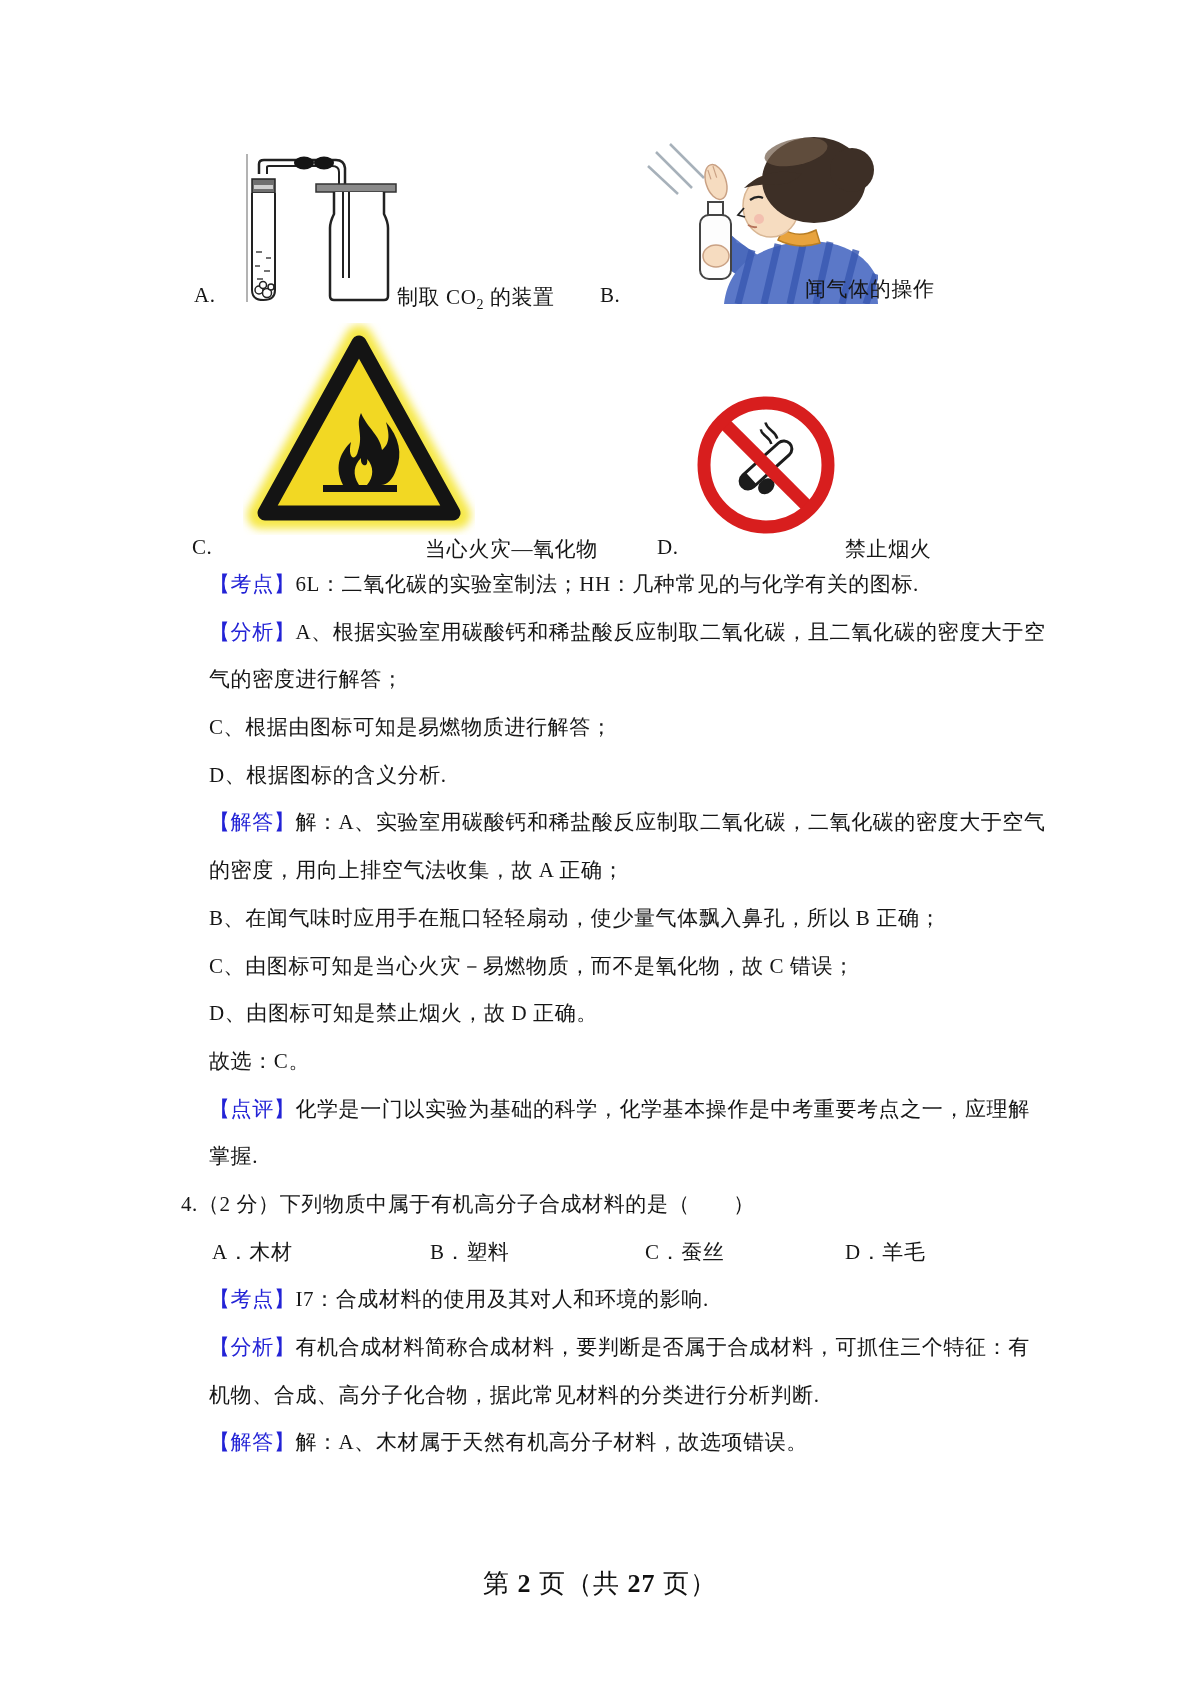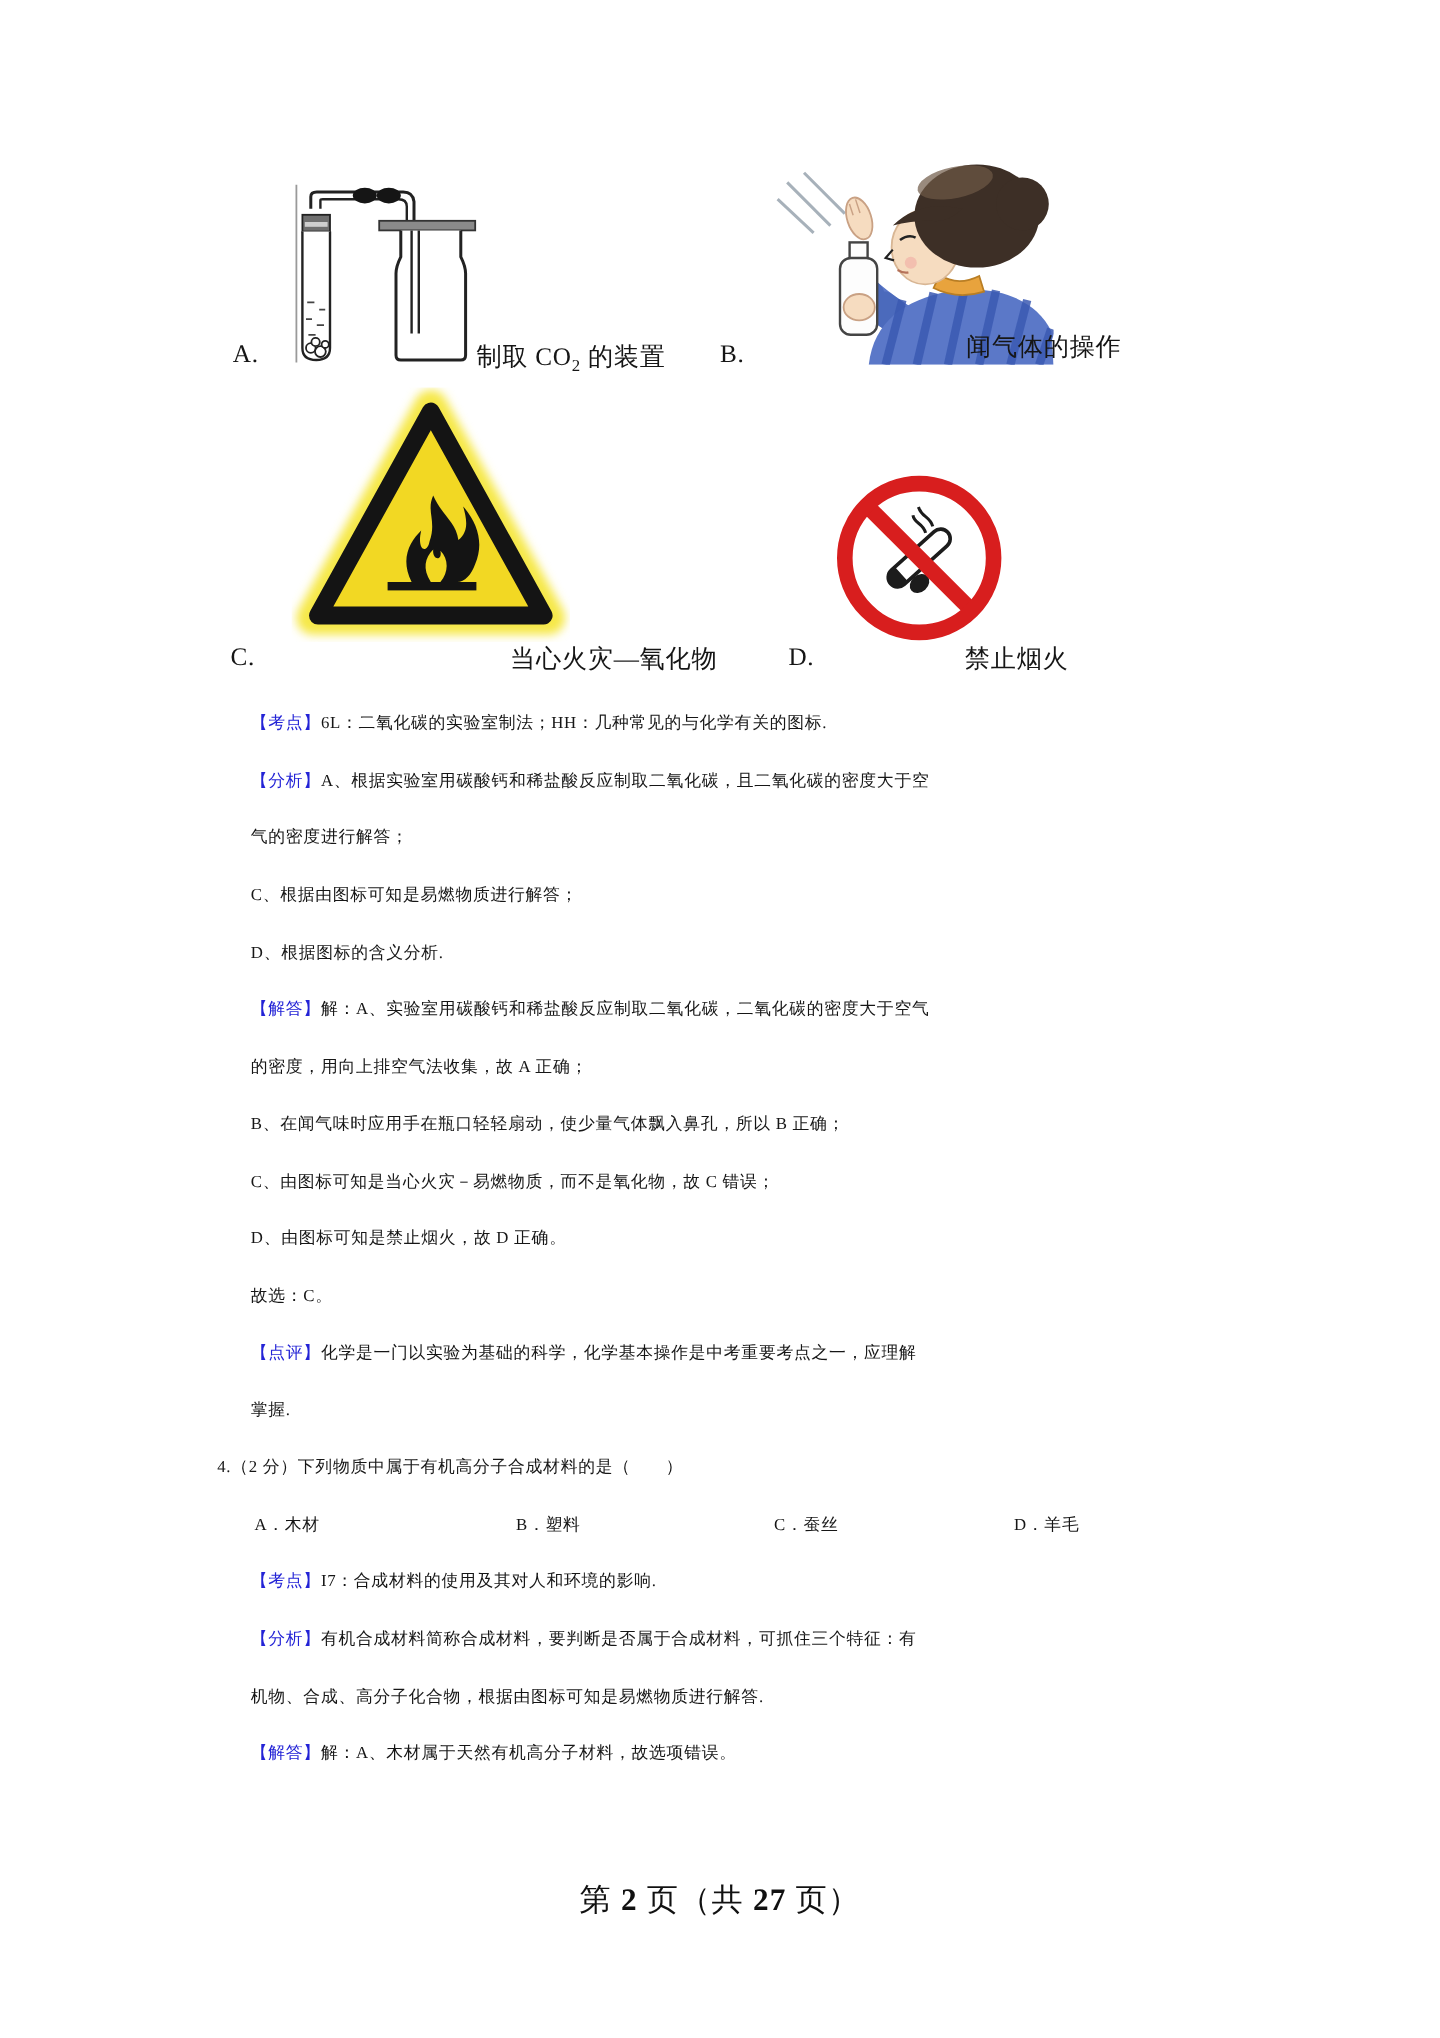--- a/index.html
+++ b/index.html
@@ -2,21 +2,21 @@
 <html><head>
 <meta charset="utf-8">
 <style>
   html,body{margin:0;padding:0;background:#ffffff;}
   body{width:1200px;height:1698px;position:relative;overflow:hidden;
        font-family:"Liberation Serif","DejaVu Serif",serif;color:#161616;}
   .abs{position:absolute;}
   .cap{position:absolute;font-size:21px;letter-spacing:0.6px;white-space:nowrap;color:#161616;}
   sub.co2{font-size:14px;}
   
-  #body-lines{position:absolute;left:209px;top:580px;width:830px;font-size:14px;letter-spacing:0.6px;}
+  #body-lines{position:absolute;left:209px;top:561px;width:830px;font-size:21px;letter-spacing:0.6px;}
   .bline{height:47.7px;line-height:47.7px;white-space:nowrap;}
   .bline .tag{color:#2323d6;}
   .bline.hang{text-indent:-28px;}
   .bline.options{position:relative;}
   .opt{position:absolute;top:0;}
   .opt0{left:3px}.opt1{left:221px}.opt2{left:436px}.opt3{left:636px}
   
   #footer{position:absolute;left:0;top:1566px;width:1200px;text-align:center;
           font-size:26px;letter-spacing:1px;color:#111;}
   #footer .b{font-weight:bold;}
@@ -147,21 +147,21 @@
     </g>
 
     <line x1="30" y1="30" x2="118" y2="118" stroke="#d81e1e" stroke-width="13"></line>
     <circle cx="74" cy="74" r="62" fill="none" stroke="#d81e1e" stroke-width="13"></circle>
   </svg>
 </div>
 
 <span class="cap" style="left:192px;top:535px;">C.</span>
 <span class="cap" style="left:425px;top:535px;">当心火灾—氧化物</span>
 <span class="cap" style="left:657px;top:535px;">D.</span>
-<span class="cap" style="left:804px;top:535px;">禁止烟火</span>
+<span class="cap" style="left:845px;top:535px;">禁止烟火</span>
 
 <div id="body-lines">
     <div class="bline tagged"><span class="tag">【考点】</span><span>6L：二氧化碳的实验室制法；HH：几种常见的与化学有关的图标.</span></div>
     <div class="bline tagged"><span class="tag">【分析】</span><span>A、根据实验室用碳酸钙和稀盐酸反应制取二氧化碳，且二氧化碳的密度大于空</span></div>
     <div class="bline plain">气的密度进行解答；</div>
     <div class="bline plain">C、根据由图标可知是易燃物质进行解答；</div>
     <div class="bline plain">D、根据图标的含义分析.</div>
     <div class="bline tagged"><span class="tag">【解答】</span><span>解：A、实验室用碳酸钙和稀盐酸反应制取二氧化碳，二氧化碳的密度大于空气</span></div>
     <div class="bline plain">的密度，用向上排空气法收集，故 A 正确；</div>
     <div class="bline plain">B、在闻气味时应用手在瓶口轻轻扇动，使少量气体飘入鼻孔，所以 B 正确；</div>
@@ -172,19 +172,19 @@
     <div class="bline plain">掌握.</div>
     <div class="bline hang">4.（2 分）下列物质中属于有机高分子合成材料的是（　　）</div>
     <div class="bline options">
       <span class="opt opt0">A．木材</span>
       <span class="opt opt1">B．塑料</span>
       <span class="opt opt2">C．蚕丝</span>
       <span class="opt opt3">D．羊毛</span>
     </div>
     <div class="bline tagged"><span class="tag">【考点】</span><span>I7：合成材料的使用及其对人和环境的影响.</span></div>
     <div class="bline tagged"><span class="tag">【分析】</span><span>有机合成材料简称合成材料，要判断是否属于合成材料，可抓住三个特征：有</span></div>
-    <div class="bline plain">机物、合成、高分子化合物，根据由图标可知是易燃物质进行解答.</div>
+    <div class="bline plain">机物、合成、高分子化合物，据此常见材料的分类进行分析判断.</div>
     <div class="bline tagged"><span class="tag">【解答】</span><span>解：A、木材属于天然有机高分子材料，故选项错误。</span></div>
   </div>
 
 <div id="footer">
   <span>第 </span><span class="b">2</span><span> 页（共 </span><span class="b">27</span><span> 页）</span>
 </div>
 
 </body></html>

